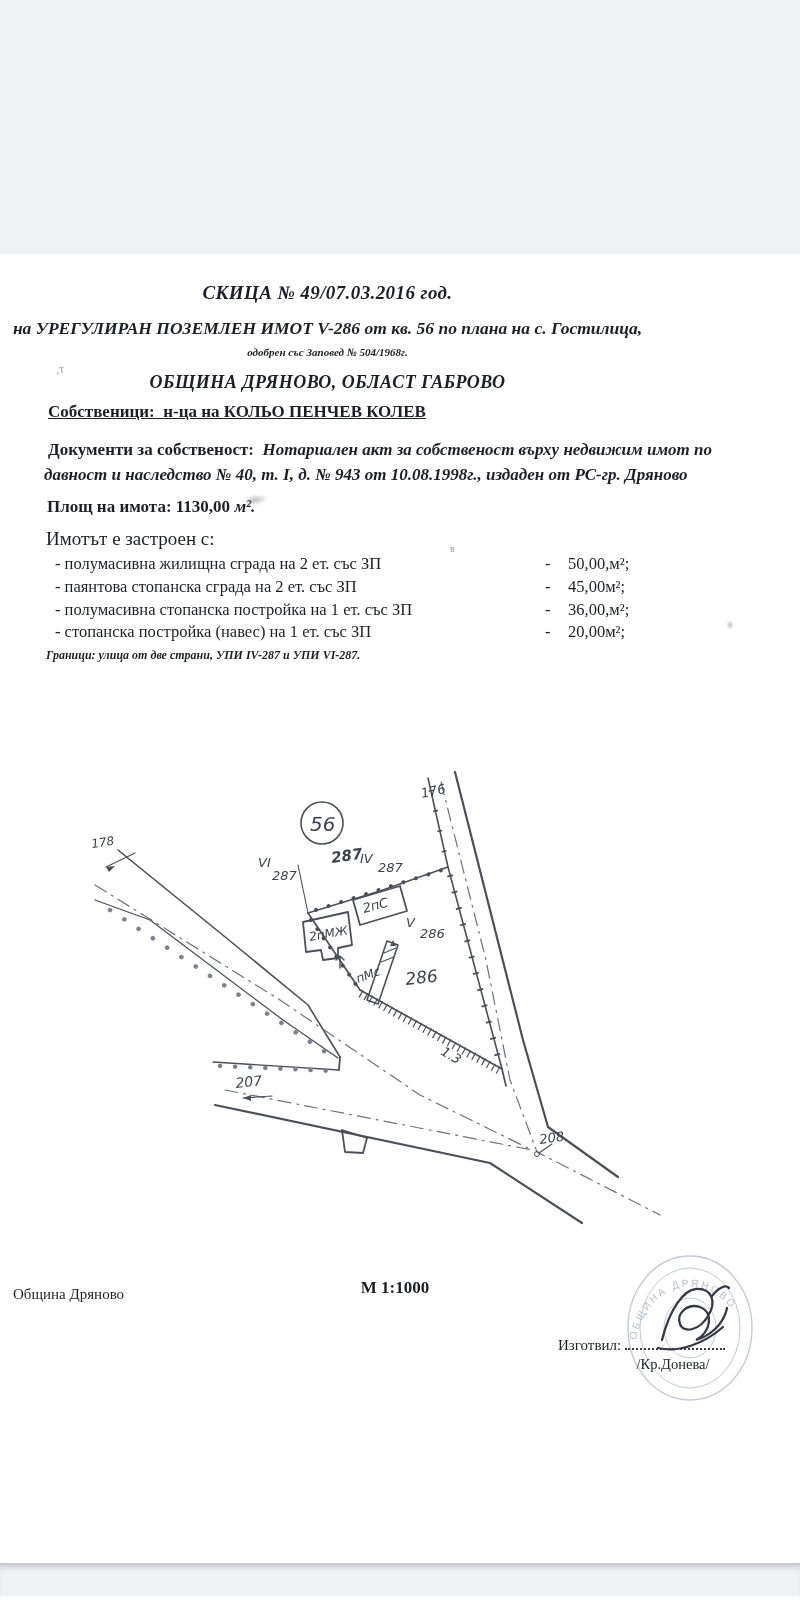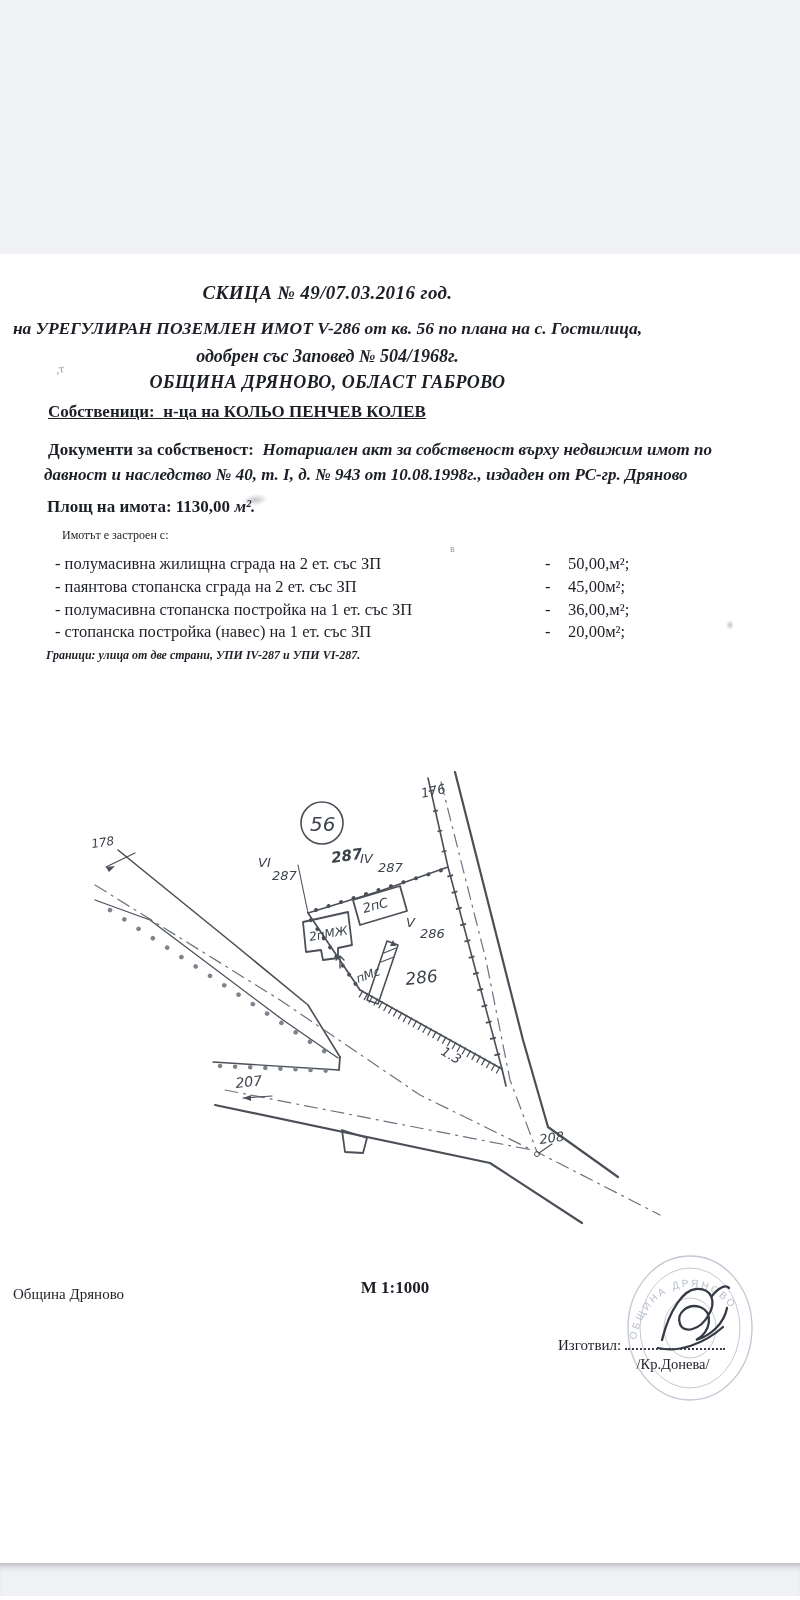--- a/index.html
+++ b/index.html
@@ -12,28 +12,28 @@
   .abs{position:absolute;}
   
   .band-top{left:0;top:0;width:800px;height:254px;background:#eff1f4;}
   .band-bottom{left:0;top:1563px;width:800px;height:33px;background:#eff1f4;
     box-shadow:inset 0 7px 7px -5px rgba(90,95,105,.45);}
   .page{left:0;top:254px;width:800px;height:1309px;background:#ffffff;}
   
   .t-center{left:0;width:655px;text-align:center;}
   .title{font-size:19px;font-weight:bold;font-style:italic;letter-spacing:.4px;}
   .sub1{font-size:17.5px;font-weight:bold;font-style:italic;}
-  .sub2{font-size:18px;font-weight:bold;font-style:italic;}
+  .sub2{font-size:11px;font-weight:bold;font-style:italic;}
   .muni{font-size:18px;font-weight:bold;font-style:italic;letter-spacing:.5px;}
   .owners{font-size:17px;font-weight:bold;text-decoration:underline;}
   .lbl-b{font-weight:bold;}
   .ital{font-style:italic;font-weight:bold;}
   .docs{font-size:17px;}
   .area{font-size:17px;font-weight:bold;}
-  .plain{font-size:12px;margin-left:16px;}
+  .plain{font-size:19px;}
   .b-row{left:0;width:800px;height:22px;font-size:16.5px;}
   .b-label{position:absolute;left:55px;white-space:nowrap;}
   .b-dash{position:absolute;left:545px;}
   .b-val{position:absolute;left:568px;white-space:nowrap;}
   .borders{font-size:12px;font-weight:bold;font-style:italic;}
   .foot{font-size:15px;}
   .scale{font-size:17px;font-weight:bold;}
   .sig-name{font-size:14.5px;}
   .dotline{display:inline-block;width:100px;border-bottom:2px dotted #3a3f48;height:12px;margin-left:4px;}
   

